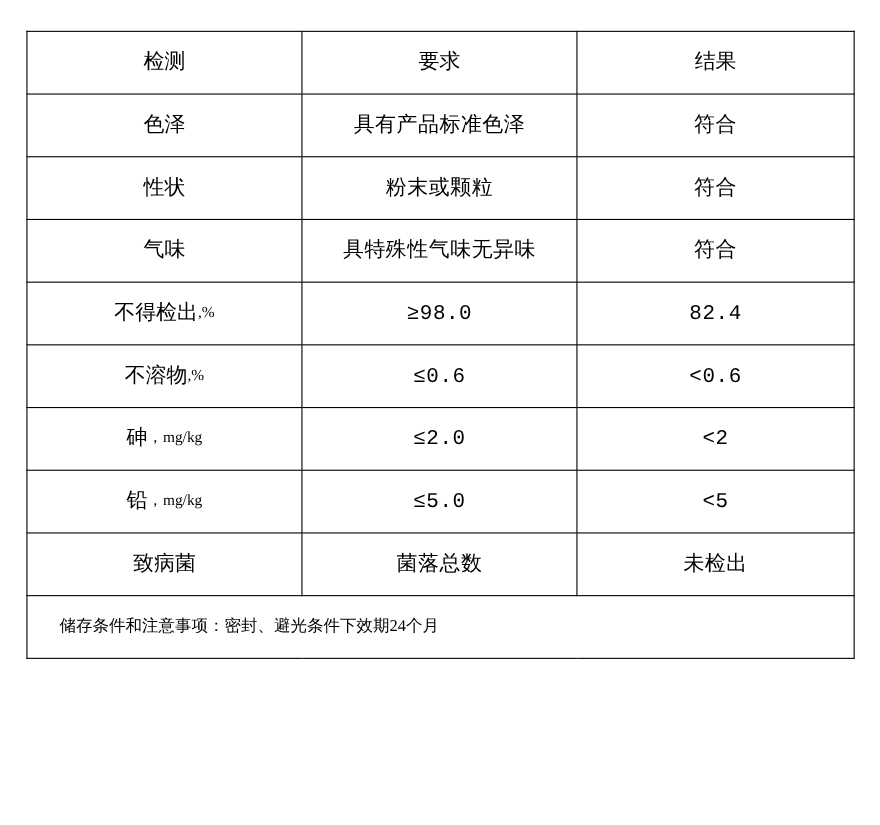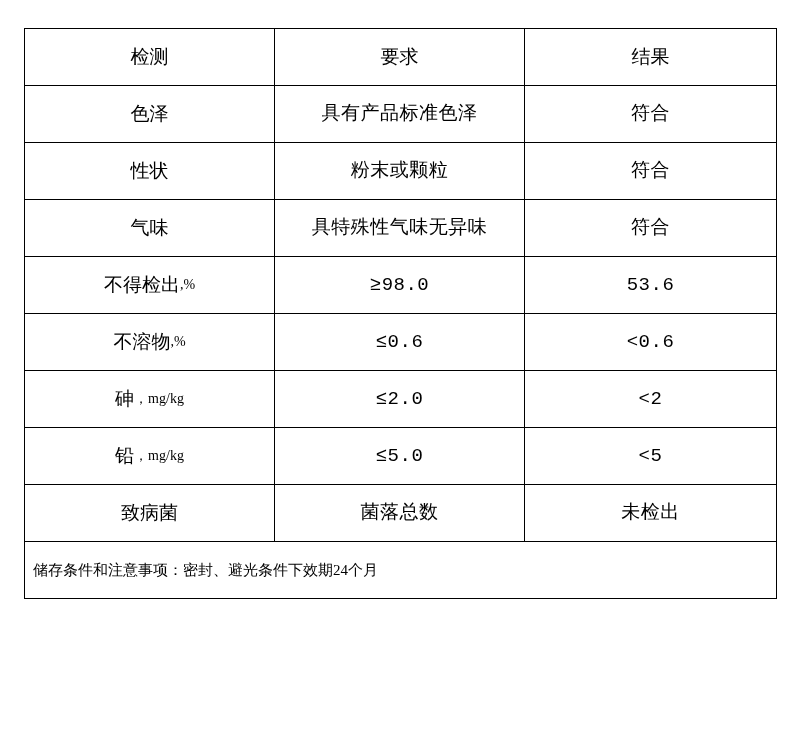--- a/index.html
+++ b/index.html
@@ -65,20 +65,21 @@
   }
   .footer-inner {
     display: flex;
     align-items: center;
     height: 100%;
     padding-left: 8px;
     white-space: nowrap;
   }
   .footer-note-small {
     font-size: 15px;
+    margin-left: 21px;
   }
 </style>
 </head>
 <body>
 
 <div class="page">
   <table class="spec">
     <colgroup>
       <col class="c1">
       <col class="c2">
@@ -167,21 +168,21 @@
               <span class="unit">,%</span>
             </div>
           </td>
         <td>
             <div class="cellwrap">
               <span class="num">≥98.0</span>
             </div>
           </td>
         <td>
             <div class="cellwrap">
-              <span class="num">53.6</span>
+              <span class="num">82.4</span>
             </div>
           </td>
       </tr>
 
 
       <tr>
         <td>
             <div class="cellwrap">
               <span>不溶物</span>
               <span class="unit">,%</span>

